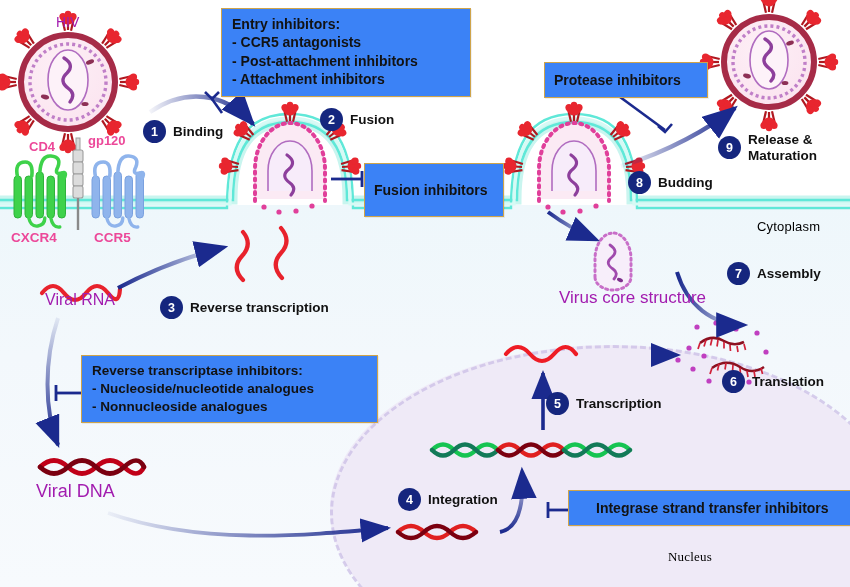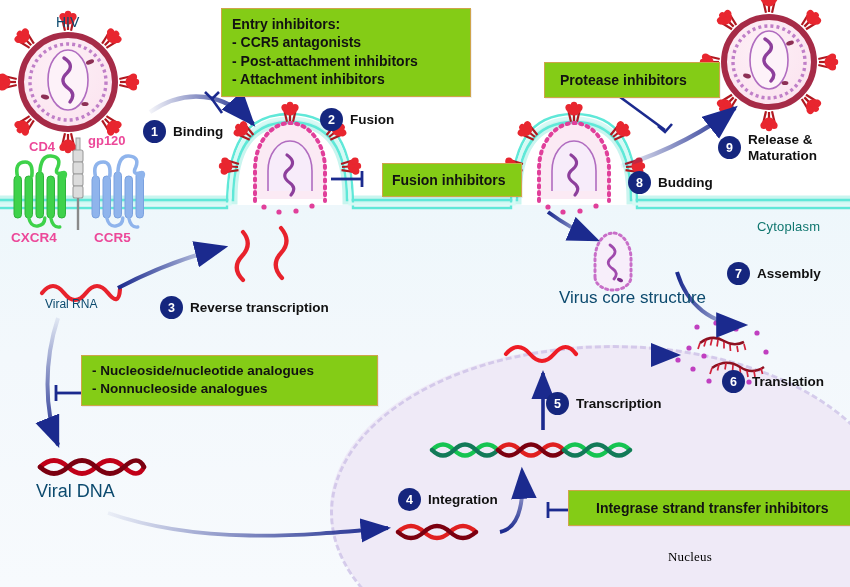--- a/index.html
+++ b/index.html
@@ -31,27 +31,27 @@
     border-radius:50%;
     border:3px dashed #cbbfe6;
     opacity:.75;
   }
   .nuc-label{
     position:absolute;left:668px;top:549px;font-size:13px;color:#000000;
     letter-spacing:.2px;
     font-family:Liberation Serif, serif;
   }
   .cyto-label{
-    position:absolute;left:757px;top:219px;font-size:13px;color:#0f766e;
+    position:absolute;left:757px;top:219px;font-size:13px;color:#000000;
     letter-spacing:.2px;
   }
 
   
   .ibox{
-    position:absolute;background:#84cc16;border:1.6px solid #cfa44a;
+    position:absolute;background:#3b82f6;border:1.6px solid #cfa44a;
     box-shadow:1px 1px 0 rgba(0,0,0,.06);
     padding:6px 10px 7px 10px;
     font-weight:bold;color:#121212;line-height:1.32;
   }
   .ibox .ln{display:block;white-space:nowrap;}
 
   
   .step{
     position:absolute;display:flex;align-items:center;gap:7px;
   }
@@ -59,21 +59,21 @@
     width:23px;height:23px;border-radius:50%;background:#15267e;
     color:#fff;font-size:12.5px;font-weight:bold;
     display:flex;align-items:center;justify-content:center;
     flex:0 0 auto;
   }
   .stext{
     font-size:13.5px;font-weight:bold;color:#111;white-space:pre-line;
     line-height:1.18;
   }
 
-  .plainlabel{position:absolute;font-size:13px;color:#0c4a6e;white-space:nowrap;}
+  .plainlabel{position:absolute;font-size:13px;color:#a21caf;white-space:nowrap;}
   .boldlabel{position:absolute;font-size:12.5px;color:#ec4899;font-weight:bold;white-space:nowrap;}
 
   svg.ov{position:absolute;left:0;top:0;width:850px;height:587px;overflow:visible;pointer-events:none;}
 </style>
 </head>
 <body>
 
 <div id="stage">
 
   <div class="extracell"></div>
@@ -357,21 +357,21 @@
       <path d="M331,179 L362,179"></path>
       <path d="M362,171 L362,187"></path>
     </g>
   </svg>
 
   <div class="plainlabel" style="left:56px;top:14px;font-size:14px;">HIV</div>
   <div class="boldlabel" style="left:29px;top:139px;font-size:13px;">CD4</div>
   <div class="boldlabel" style="left:88px;top:133px;font-size:13px;">gp120</div>
   <div class="boldlabel" style="left:11px;top:230px;font-size:13.5px;">CXCR4</div>
   <div class="boldlabel" style="left:94px;top:230px;font-size:13.5px;">CCR5</div>
-  <div class="plainlabel" style="left:45px;top:297px;font-size:12px;text-align:right;">Viral RNA</div>
+  <div class="plainlabel" style="left:45px;top:291px;font-size:16px;text-align:right;">Viral RNA</div>
   <div class="plainlabel" style="left:36px;top:481px;font-size:18px;">Viral DNA</div>
   <div class="plainlabel" style="left:559px;top:288px;font-size:17px;">Virus core structure</div>
 
   <div class="step" style="left:143px;top:120px;">
     <div class="badge">1</div>
     <div class="stext">Binding</div>
   </div>
 
   <div class="step" style="left:320px;top:108px;">
     <div class="badge">2</div>
@@ -414,30 +414,31 @@
 Maturation</div>
   </div>
 
   <div class="ibox" style="left:221px;top:8px;width:228px;font-size:14px;">
     <span class="ln">Entry inhibitors:</span>
     <span class="ln">- CCR5 antagonists</span>
     <span class="ln">- Post-attachment inhibitors</span>
     <span class="ln">- Attachment inhibitors</span>
   </div>
 
-  <div class="ibox" style="left:382px;top:163px;width:120px;font-size:14px;padding:7px 9px;">
+  <div class="ibox" style="left:364px;top:163px;width:120px;font-size:14px;padding:17px 9px;">
     <span class="ln">Fusion inhibitors</span>
   </div>
 
   <div class="ibox" style="left:81px;top:355px;width:275px;font-size:13.5px;">
+    <span class="ln">Reverse transcriptase inhibitors:</span>
     <span class="ln">- Nucleoside/nucleotide analogues</span>
     <span class="ln">- Nonnucleoside analogues</span>
   </div>
 
   <div class="ibox" style="left:568px;top:490px;width:258px;font-size:14px;padding:8px 27px;">
     <span class="ln">Integrase strand transfer inhibitors</span>
   </div>
 
-  <div class="ibox" style="left:544px;top:62px;width:144px;font-size:14px;padding:8px 15px;">
+  <div class="ibox" style="left:544px;top:62px;width:144px;font-size:14px;padding:8px 9px;">
     <span class="ln">Protease inhibitors</span>
   </div>
 
 </div>
 
 </body></html>

